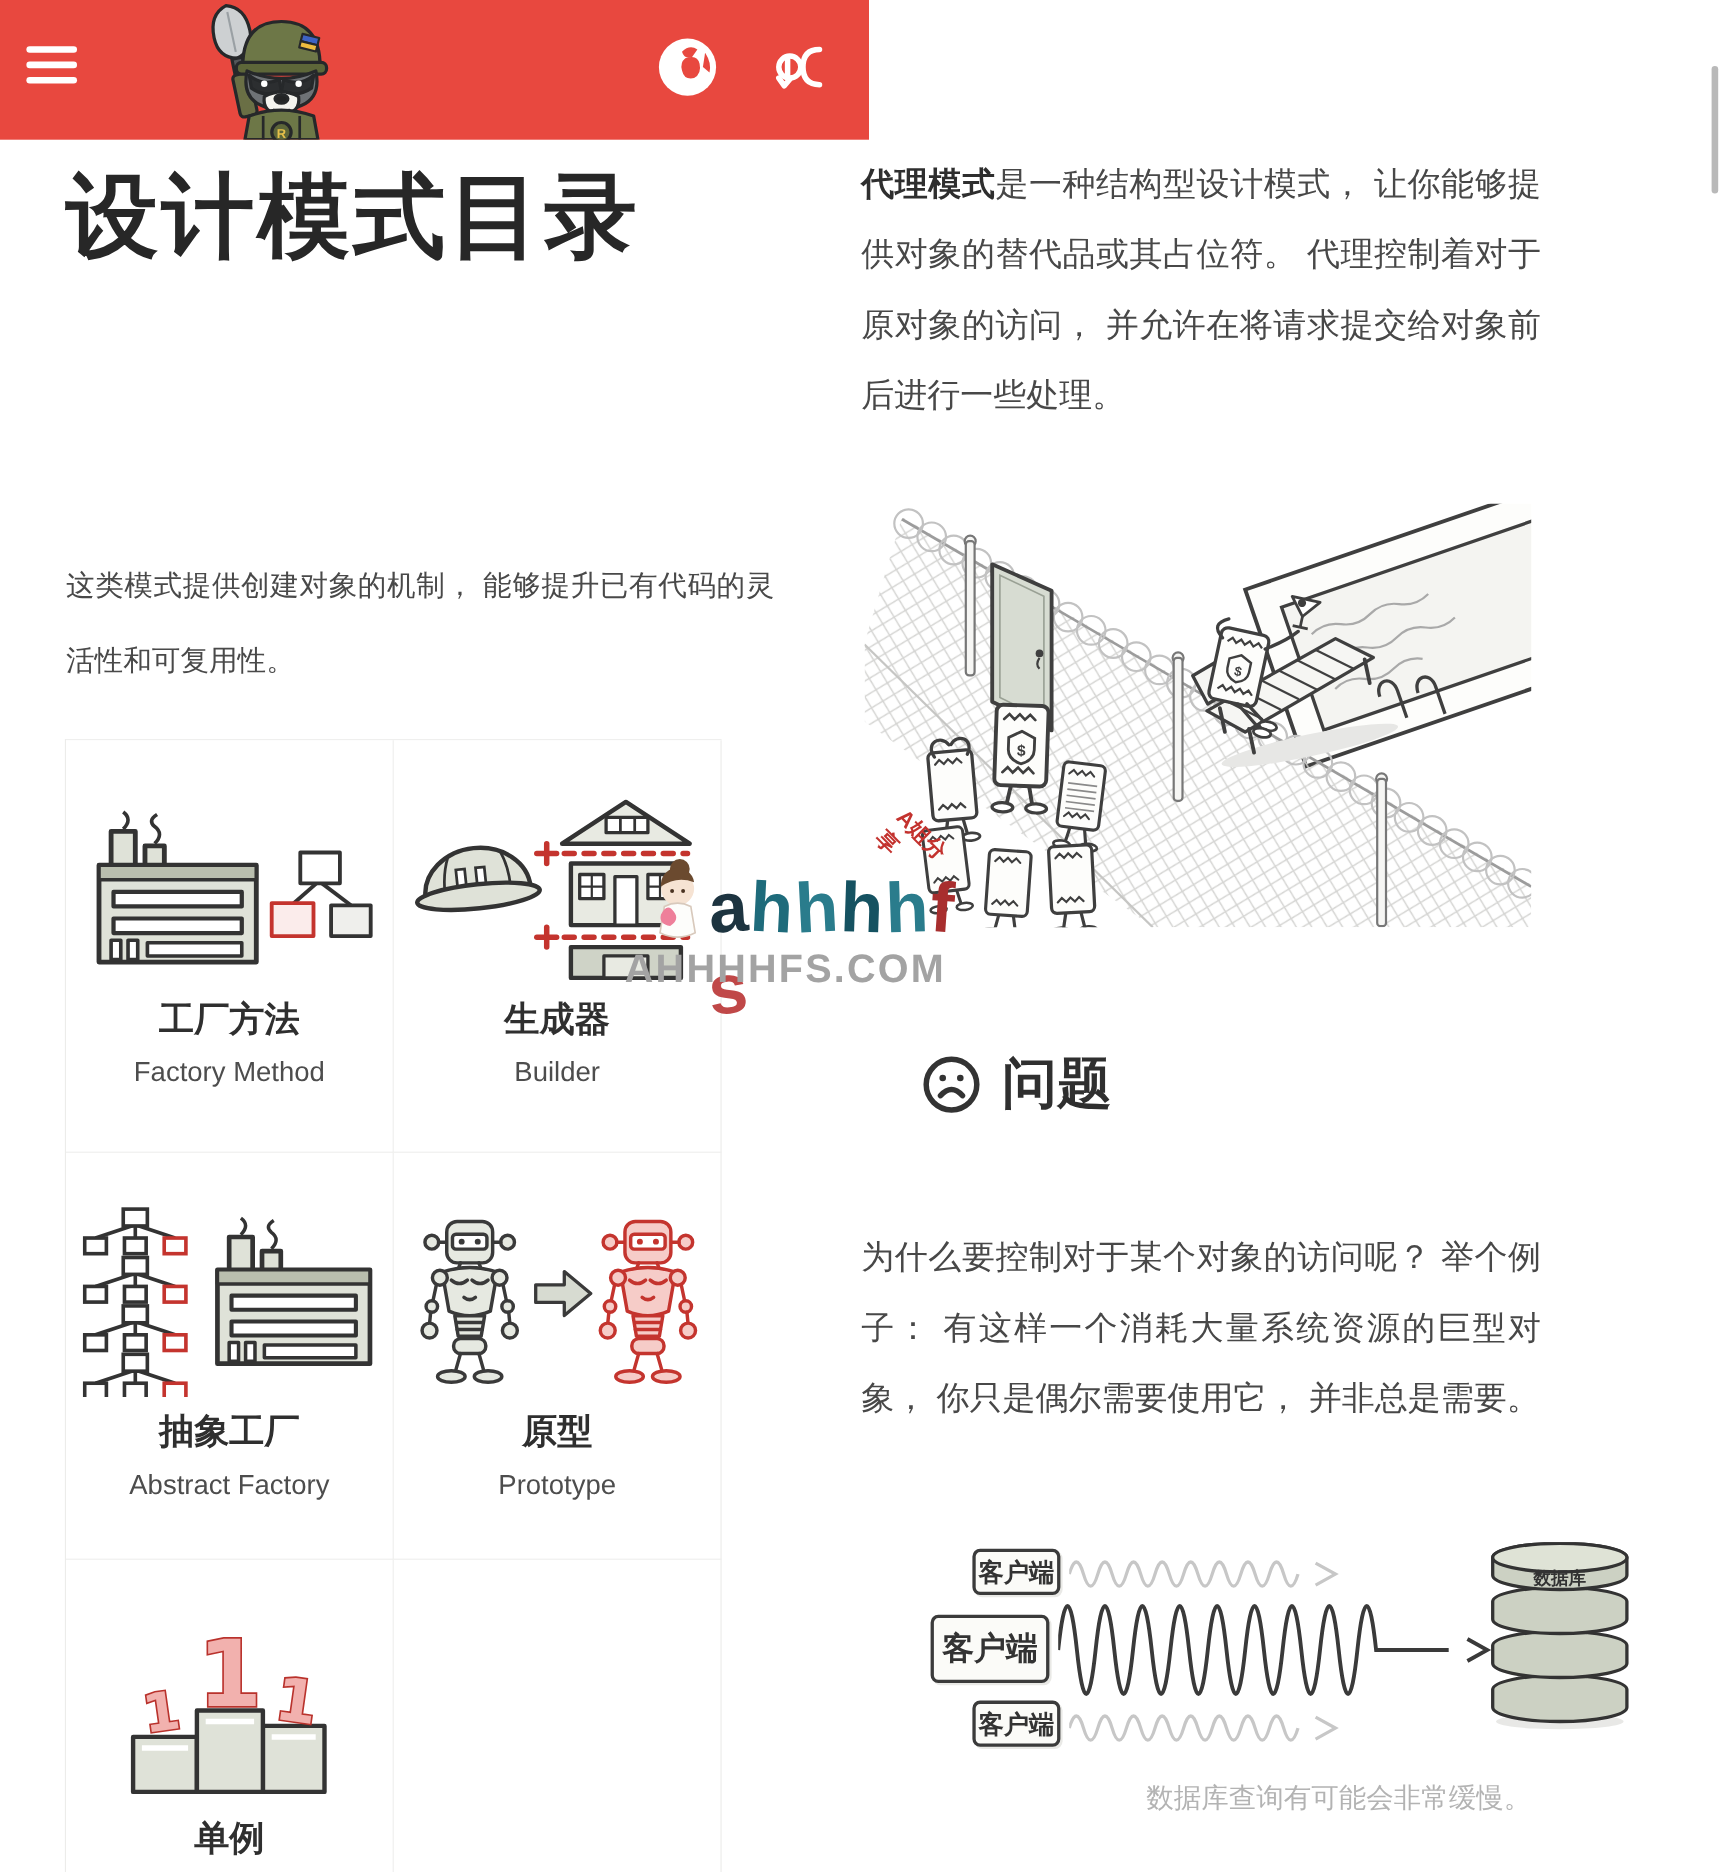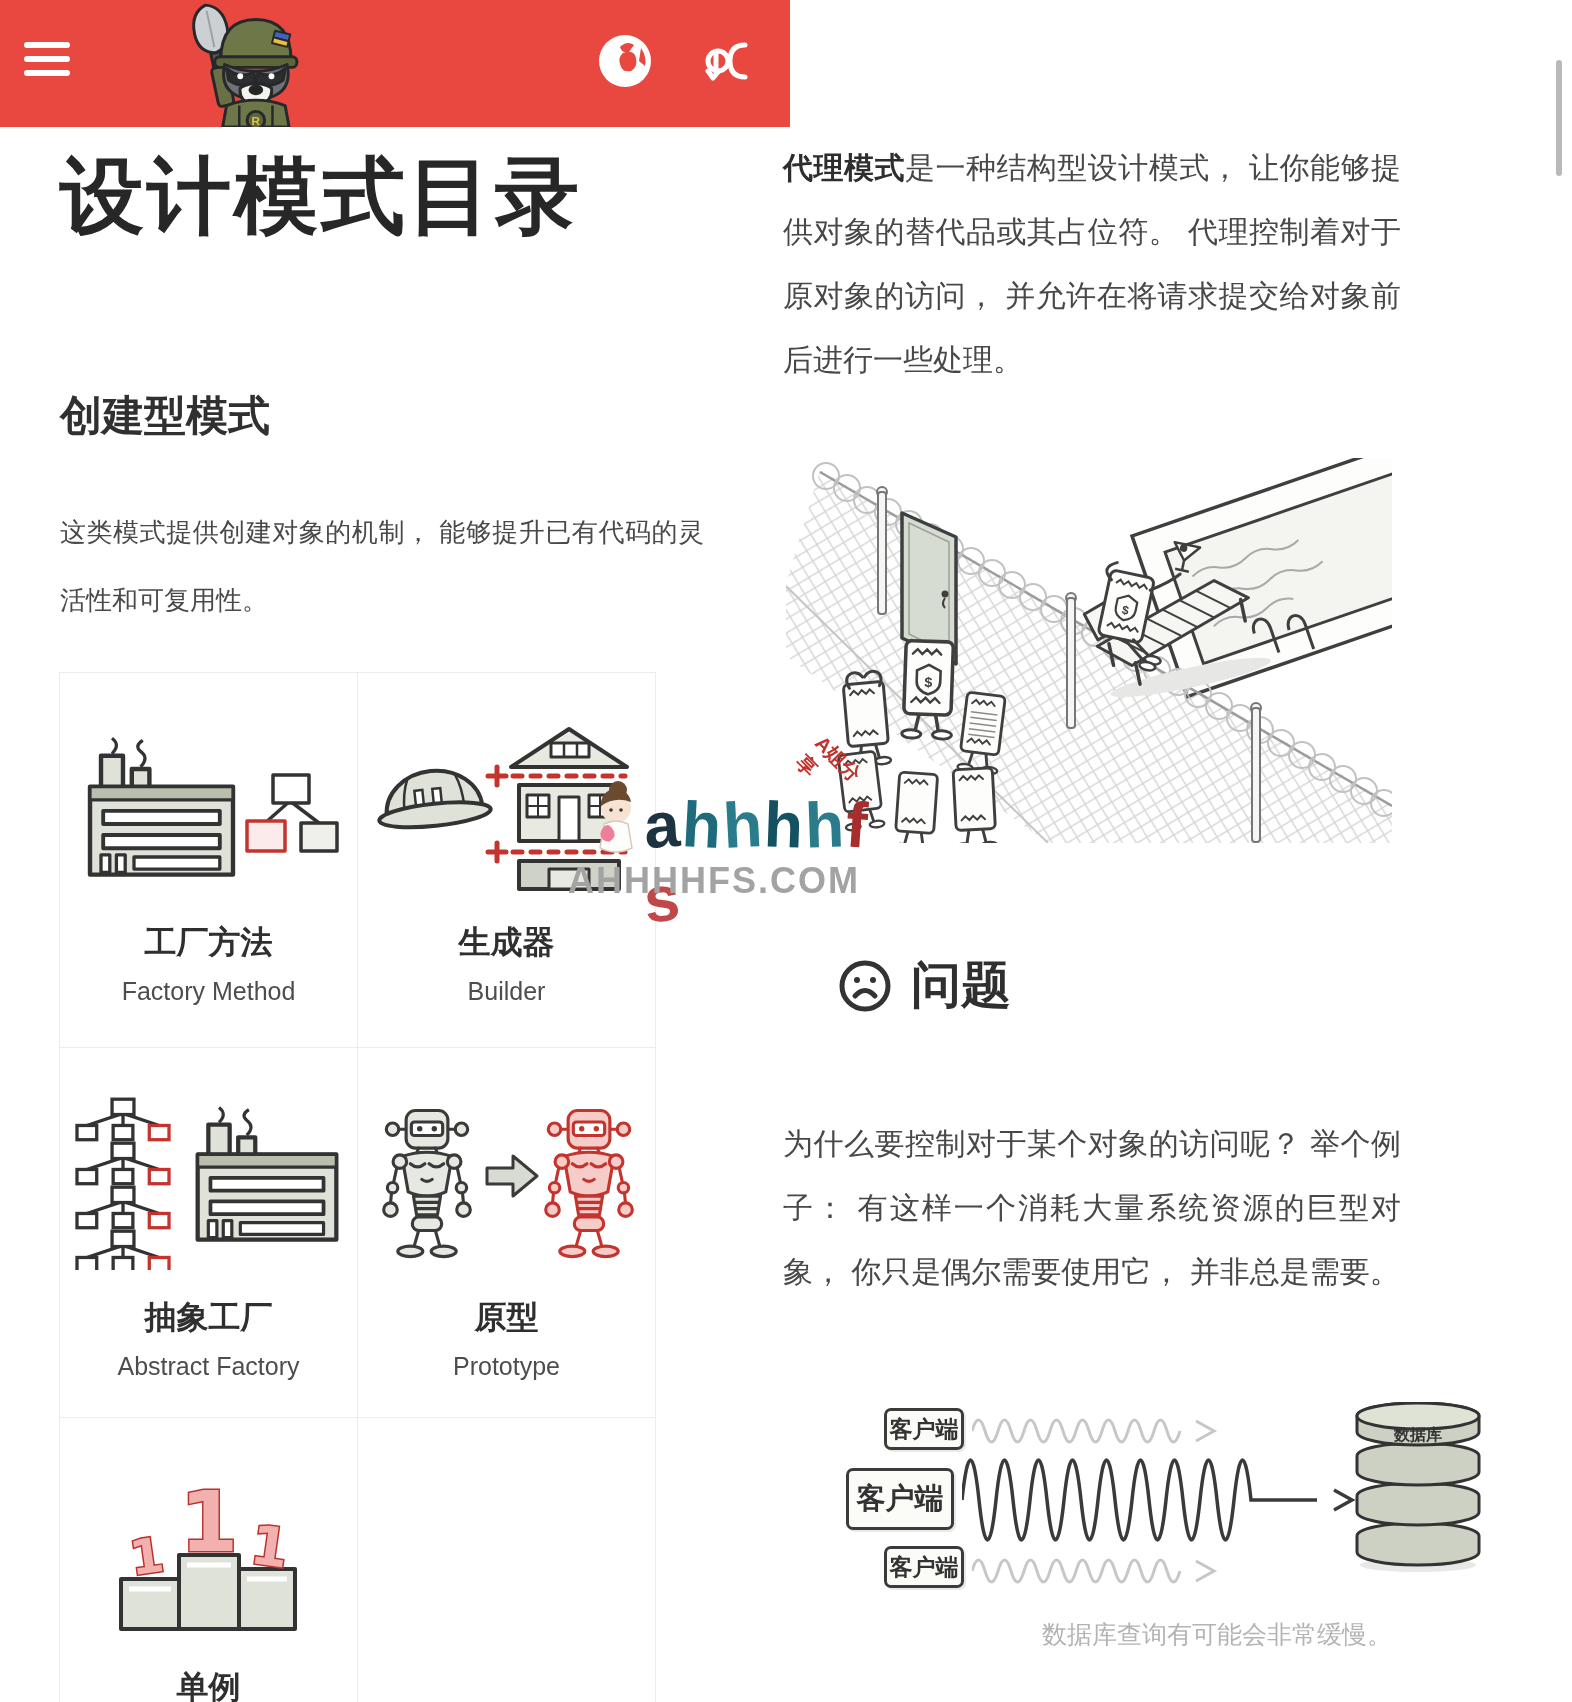--- a/index.html
+++ b/index.html
@@ -21,21 +21,21 @@
             color:#494949;text-align:justify;}
 
   
   .grid{position:absolute;left:59px;top:672px;width:596px;display:grid;
         grid-template-columns:298px 298px;grid-template-rows:375px 370px 340px;
         border-top:1px solid #ececea;border-left:1px solid #ececea;}
   .cell{border-right:1px solid #ececea;border-bottom:1px solid #ececea;background:#fff;
         display:flex;flex-direction:column;align-items:center;padding-top:34px;box-sizing:border-box;
         cursor:pointer;}
   .cell .icon-box{height:198px;display:flex;align-items:center;justify-content:center;}
-  .cell .zh{margin-top:16px;font-size:32px;font-weight:700;color:#2f2f2f;}
+  .cell .zh{margin-top:0;font-size:32px;font-weight:700;color:#2f2f2f;}
   .cell .en{margin-top:12px;font-size:25px;color:#4d4d4d;}
 
   
   .rhead{position:absolute;left:837px;display:flex;align-items:center;gap:18px;
          font-size:50px;font-weight:700;color:#2f2f2f;}
   .rtext{position:absolute;left:783px;width:618px;font-size:30px;line-height:64px;color:#484848;
          text-align:justify;}
   .rtext b{color:#2e2e2e;}
   .caption{position:absolute;left:786px;top:1618px;width:606px;text-align:right;
            font-size:25px;color:#b3b3b3;}
@@ -209,21 +209,20 @@
       <g transform="rotate(-90 29 29)" stroke="#fff" stroke-width="5" fill="none" stroke-linecap="round" stroke-linejoin="round">
         <circle cx="29" cy="20" r="10"></circle>
         <path d="M13,47 q0,-15 16,-15 q16,0 16,15"></path>
         <line x1="20" y1="18" x2="38" y2="18"></line>
         <path d="M19,10 l-7,5 6,5"></path>
       </g>
     </svg>
   </div>
 
   <div class="big-title">设计模式目录</div>
-  <div class="sec-head">创建型模式</div>
   <div class="sec-desc">这类模式提供创建对象的机制， 能够提升已有代码的灵活性和可复用性。</div>
 
   <div class="grid">
 
     <div class="cell">
       <div class="icon-box">
         <svg width="268" height="178" viewBox="0 0 268 178">
           <use href="#factory" x="4" y="30" width="165" height="132"></use>
           <g stroke="#333" stroke-width="3.5" fill="#fff" stroke-linejoin="round">
             <line x1="215" y1="84" x2="190" y2="106"></line>

